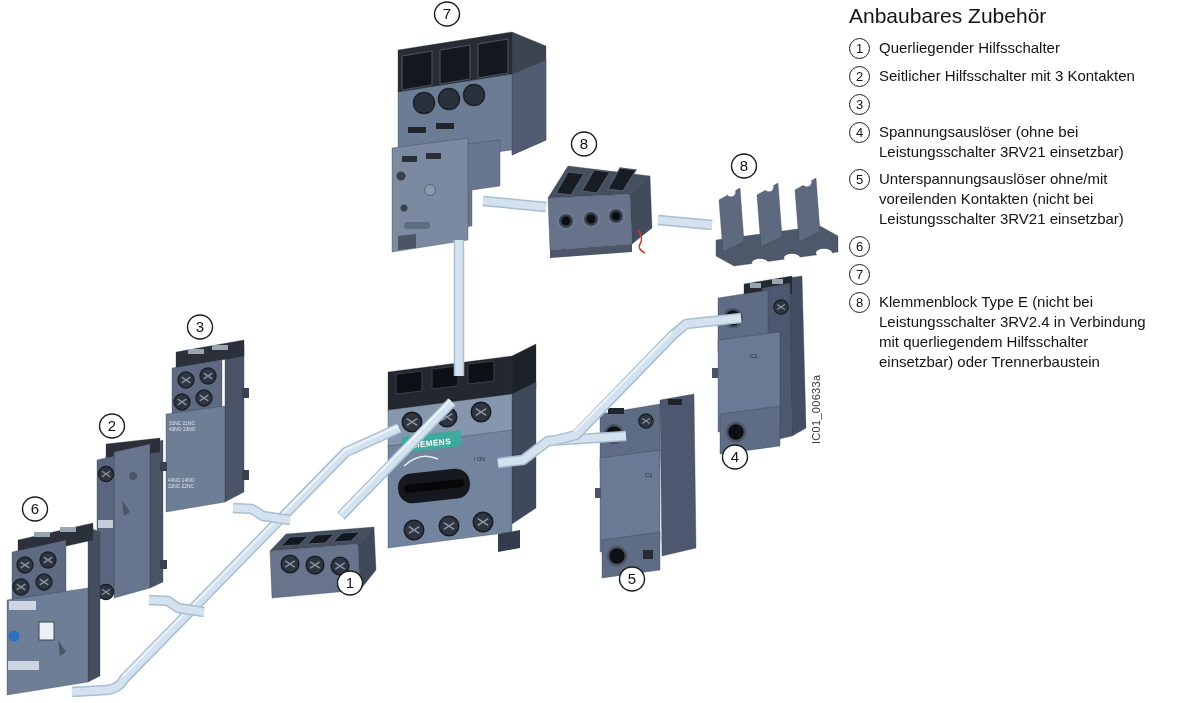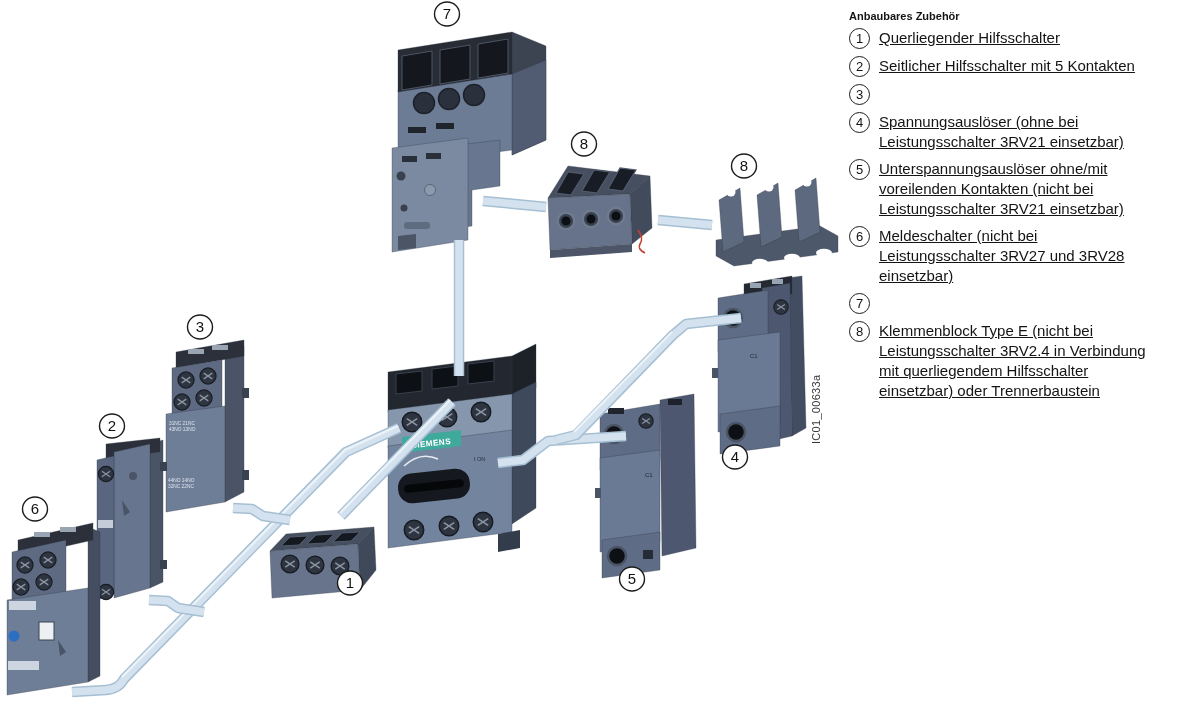--- a/index.html
+++ b/index.html
@@ -1,26 +1,26 @@
 <!DOCTYPE html>
 <html><head>
 <meta charset="utf-8">
 <style>
   html,body{margin:0;padding:0;background:#fff;}
   body{width:1200px;height:703px;position:relative;overflow:hidden;
        font-family:"Liberation Sans",sans-serif;color:#111;}
   #stage{position:absolute;left:0;top:0;}
   .legend{position:absolute;left:849px;top:6px;width:350px;
           font-size:15px;line-height:20px;color:#141414;}
-  .legend-title{margin:0 0 2px 0;font-size:11px;font-weight:bold;}
+  .legend-title{margin:0 0 12px 0;font-size:21px;font-weight:normal;}
   .legend-item{display:flex;gap:9px;margin-bottom:7px;align-items:flex-start;}
   .legend-num{flex:0 0 auto;width:19px;height:19px;border:1.4px solid #1d1d1d;
               border-radius:50%;font-size:13px;line-height:19px;text-align:center;
               box-sizing:content-box;background:#fff;}
-  .legend-text{white-space:pre-line;text-decoration:underline;}
+  .legend-text{white-space:pre-line;}
   .rail-outer{stroke:#a6bfd3;stroke-width:10.5;fill:none;stroke-linejoin:round;stroke-linecap:butt;}
   .rail-inner{stroke:#d3e2ee;stroke-width:7.5;fill:none;stroke-linejoin:round;stroke-linecap:butt;}
   .rail-hi{stroke:#ebf2f8;stroke-width:2.4;fill:none;stroke-linejoin:round;stroke-linecap:butt;}
   .callout-circle{fill:#fff;stroke:#1c1c1c;stroke-width:1.4;}
   .callout-num{font-size:15px;fill:#111;text-anchor:middle;}
   .tinylabel{font-size:4.8px;fill:#dde3ec;}
   .clabel{font-size:6px;fill:#23282f;}
   .edge{stroke:#2f3844;stroke-width:0.6;stroke-opacity:0.55;}
 </style>
 </head>
@@ -307,41 +307,38 @@
 
 <div class="legend">
   <p class="legend-title">Anbaubares Zubehör</p>
 
   <div class="legend-item">
     <span class="legend-num">1</span>
     <span class="legend-text">Querliegender Hilfsschalter</span>
   </div>
   <div class="legend-item">
     <span class="legend-num">2</span>
-    <span class="legend-text">Seitlicher Hilfsschalter mit 5 Kontakten</span>
+    <span class="legend-text">Seitlicher Hilfsschalter mit 3 Kontakten</span>
   </div>
   <div class="legend-item">
     <span class="legend-num">3</span>
   </div>
   <div class="legend-item">
     <span class="legend-num">4</span>
     <span class="legend-text">Spannungsauslöser (ohne bei
 Leistungsschalter 3RV21 einsetzbar)</span>
   </div>
   <div class="legend-item">
     <span class="legend-num">5</span>
     <span class="legend-text">Unterspannungsauslöser ohne/mit
 voreilenden Kontakten (nicht bei
 Leistungsschalter 3RV21 einsetzbar)</span>
   </div>
   <div class="legend-item">
     <span class="legend-num">6</span>
-    <span class="legend-text">Meldeschalter (nicht bei
-Leistungsschalter 3RV27 und 3RV28
-einsetzbar)</span>
   </div>
   <div class="legend-item">
     <span class="legend-num">7</span>
   </div>
   <div class="legend-item">
     <span class="legend-num">8</span>
     <span class="legend-text">Klemmenblock Type E (nicht bei
 Leistungsschalter 3RV2.4 in Verbindung
 mit querliegendem Hilfsschalter
 einsetzbar) oder Trennerbaustein</span>

